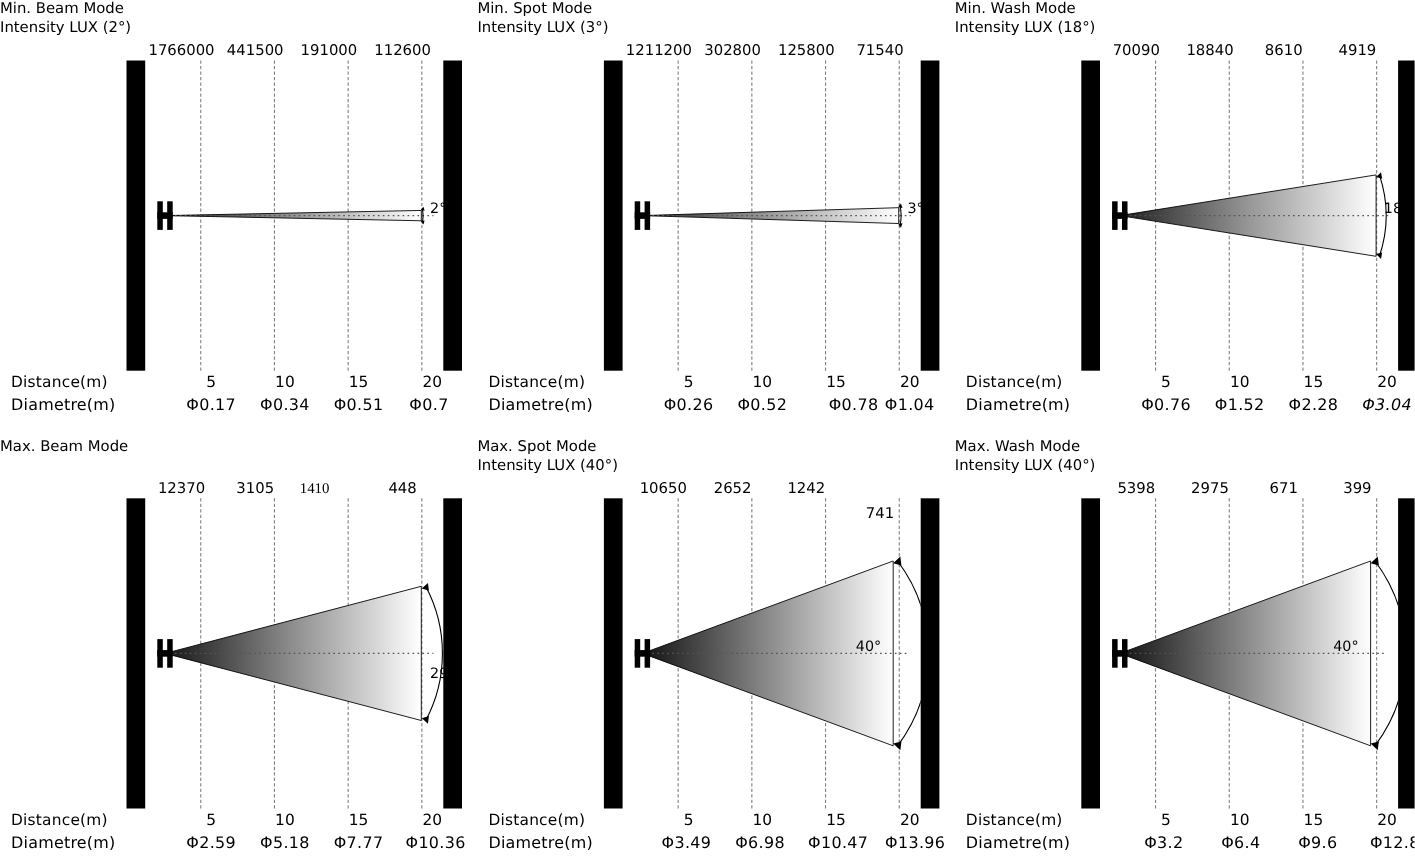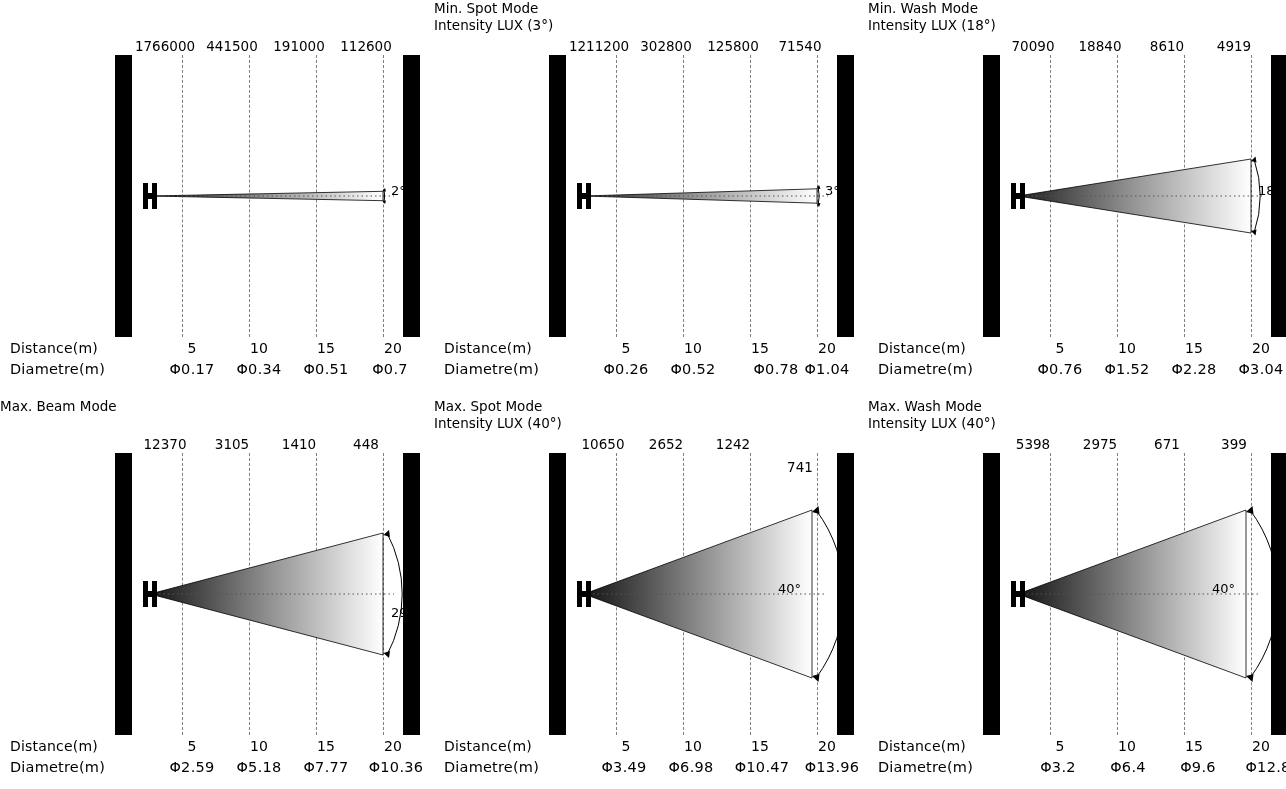--- a/index.html
+++ b/index.html
@@ -150,20 +150,24 @@
   }
   .brow.dist { font-size: 14px; }
   .brow.diam { font-size: 14.5px; letter-spacing: 0.3px; }
 </style>
 </head>
 <body>
 
 <div class="sheet">
 
   <div class="panel r0 c0">
+    <div class="title">
+      <span class="l1">Min. Beam Mode</span>
+      <span class="l2">Intensity LUX (2°)</span>
+    </div>
     <div class="lux-row">
       <span class="lux" style="left:50px;">1766000</span>
       <span class="lux" style="left:117px;">441500</span>
       <span class="lux" style="left:184px;">191000</span>
       <span class="lux" style="left:251px;">112600</span>
     </div>
     <div class="chart">
       <div class="bar left"></div>
       <div class="bar right"></div>
       <div class="plot">
@@ -317,33 +321,33 @@
         <span class="bval" style="left:182px;">5</span>
         <span class="bval" style="left:249px;">10</span>
         <span class="bval" style="left:316px;">15</span>
         <span class="bval" style="left:383px;">20</span>
       </div>
       <div class="brow diam">
         <span class="blabel">Diametre(m)</span>
         <span class="bval" style="left:182px;">Φ0.76</span>
         <span class="bval" style="left:249px;">Φ1.52</span>
         <span class="bval" style="left:316px;">Φ2.28</span>
-        <span class="bval" style="left:383px;">Φ3.04</span>
+        <span class="bval" style="left:383px;font-style:italic;">Φ3.04</span>
       </div>
     </div>
   </div>
 
   <div class="panel r1 c0">
     <div class="title">
       <span class="l1">Max. Beam Mode</span>
     </div>
     <div class="lux-row">
       <span class="lux" style="left:50px;">12370</span>
       <span class="lux" style="left:117px;">3105</span>
-      <span class="lux" style="left:184px;">1410</span>
+      <span class="lux" style="left:171px;font-family:Liberation Serif, serif;">1410</span>
       <span class="lux" style="left:251px;">448</span>
     </div>
     <div class="chart">
       <div class="bar left"></div>
       <div class="bar right"></div>
       <div class="plot">
         <div class="gridline" style="left:50px;"></div>
         <div class="gridline" style="left:117px;"></div>
         <div class="gridline" style="left:184px;"></div>
         <div class="gridline" style="left:251px;"></div>

